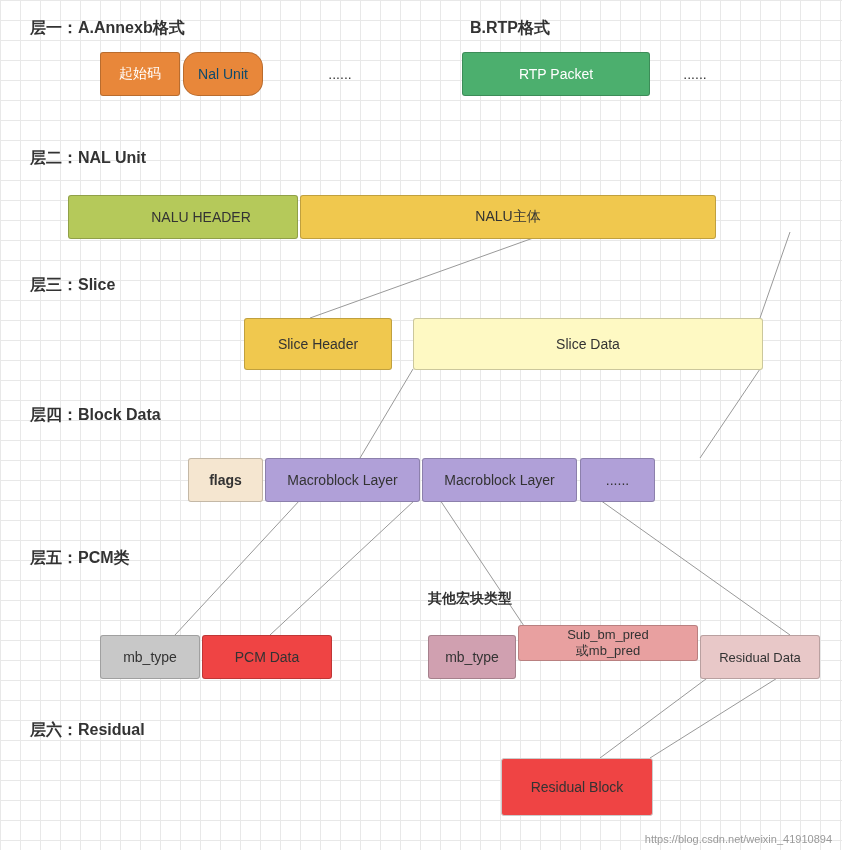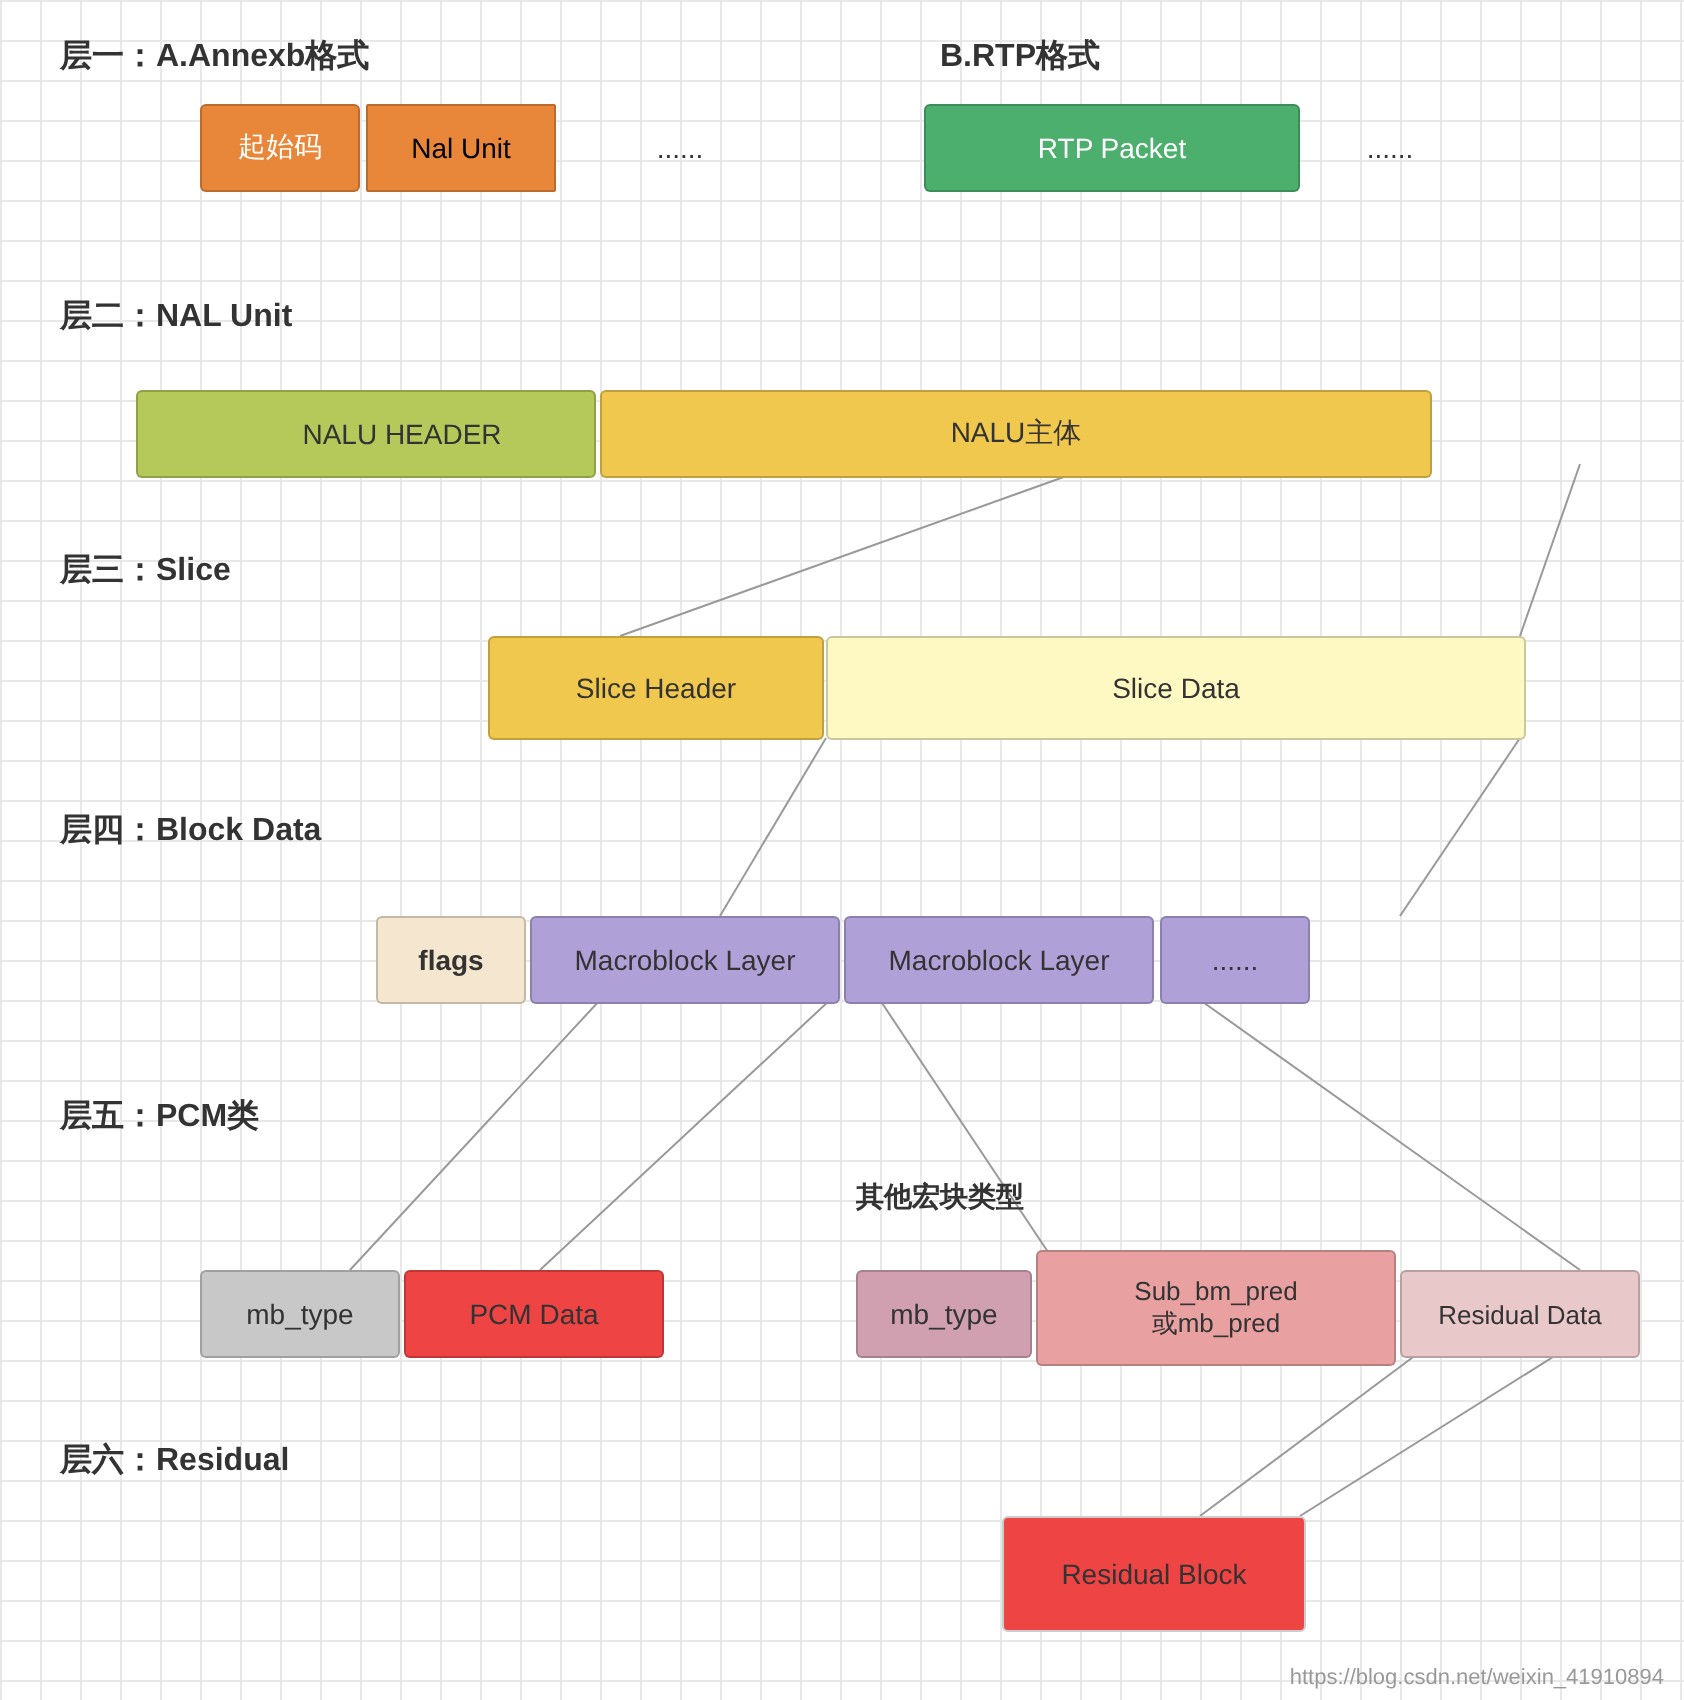--- a/index.html
+++ b/index.html
@@ -88,37 +88,37 @@
     <line x1="718" y1="670" x2="600" y2="758" stroke="#999" stroke-width="1"></line>
     <line x1="790" y1="670" x2="650" y2="758" stroke="#999" stroke-width="1"></line>
   </svg>
 
   <div class="layer-label" style="top:18px; left:30px;">层一：A.Annexb格式</div>
 
   <div class="layer-label" style="top:18px; left:470px;">B.RTP格式</div>
 
   <div class="block" style="top:52px; left:100px; width:80px; height:44px; background:#e8873a; color:#fff; border-radius:3px;">起始码</div>
 
-  <div class="block" style="top:52px; left:183px; width:95px; height:44px; background:#e8873a; color:#000000; border-radius:1px;">Nal Unit</div>
+  <div class="block" style="top:52px; left:183px; width:80px; height:44px; background:#e8873a; color:#0c4a6e; border-radius:15px;">Nal Unit</div>
 
   <div class="block" style="top:60px; left:310px; width:60px; height:28px; background:transparent; border:none; color:#333;">......</div>
 
   <div class="block" style="top:52px; left:462px; width:188px; height:44px; background:#4caf6e; color:#fff; border-radius:3px;">RTP Packet</div>
 
   <div class="block" style="top:60px; left:665px; width:60px; height:28px; background:transparent; border:none; color:#333;">......</div>
 
   <div class="layer-label" style="top:148px; left:30px;">层二：NAL Unit</div>
 
   <div class="block" style="top:195px; left:68px; width:230px; height:44px; background:#b5c95a; color:#333; border-radius:3px;padding-left:36px;">NALU HEADER</div>
 
   <div class="block" style="top:195px; left:300px; width:416px; height:44px; background:#f0c84e; color:#333; border-radius:3px;">NALU主体</div>
 
   <div class="layer-label" style="top:275px; left:30px;">层三：Slice</div>
 
-  <div class="block" style="top:318px; left:244px; width:168px; height:52px; background:#f0c84e; color:#333; border-radius:3px;">Slice Header</div>
+  <div class="block" style="top:318px; left:244px; width:148px; height:52px; background:#f0c84e; color:#333; border-radius:3px;">Slice Header</div>
 
   <div class="block" style="top:318px; left:413px; width:350px; height:52px; background:#fef9c3; color:#333; border-radius:3px;">Slice Data</div>
 
   <div class="layer-label" style="top:405px; left:30px;">层四：Block Data</div>
 
   <div class="block" style="top:458px; left:188px; width:75px; height:44px; background:#f5e6d0; color:#333; border-radius:3px;font-weight:bold;">flags</div>
 
   <div class="block" style="top:458px; left:265px; width:155px; height:44px; background:#b0a0d8; color:#333; border-radius:3px;">Macroblock Layer</div>
 
   <div class="block" style="top:458px; left:422px; width:155px; height:44px; background:#b0a0d8; color:#333; border-radius:3px;">Macroblock Layer</div>
@@ -128,21 +128,21 @@
   <div class="layer-label" style="top:548px; left:30px;">层五：PCM类</div>
 
   <div class="layer-label" style="top:590px; left:428px; font-size:14px;">其他宏块类型</div>
 
   <div class="block" style="top:635px; left:100px; width:100px; height:44px; background:#c8c8c8; color:#333; border-radius:3px;">mb_type</div>
 
   <div class="block" style="top:635px; left:202px; width:130px; height:44px; background:#ef4444; color:#333; border-radius:3px;">PCM Data</div>
 
   <div class="block" style="top:635px; left:428px; width:88px; height:44px; background:#d0a0b0; color:#333; border-radius:3px;">mb_type</div>
 
-  <div class="block" style="top:625px; left:518px; width:180px; height:58px; background:#e8a0a0; color:#333; border-radius:3px; white-space:pre-line; font-size:13px;">Sub_bm_pred
+  <div class="block" style="top:625px; left:518px; width:180px; height:36px; background:#e8a0a0; color:#333; border-radius:3px; white-space:pre-line; font-size:13px;">Sub_bm_pred
 或mb_pred</div>
 
   <div class="block" style="top:635px; left:700px; width:120px; height:44px; background:#e8c8c8; color:#333; border-radius:3px; font-size:13px;">Residual Data</div>
 
   <div class="layer-label" style="top:720px; left:30px;">层六：Residual</div>
 
   <div class="block" style="top:758px; left:501px; width:152px; height:58px; background:#ef4444; color:#333; border-radius:3px; border:1px solid #ccc;">Residual Block</div>
 
   <div class="watermark">https://blog.csdn.net/weixin_41910894</div>
 

